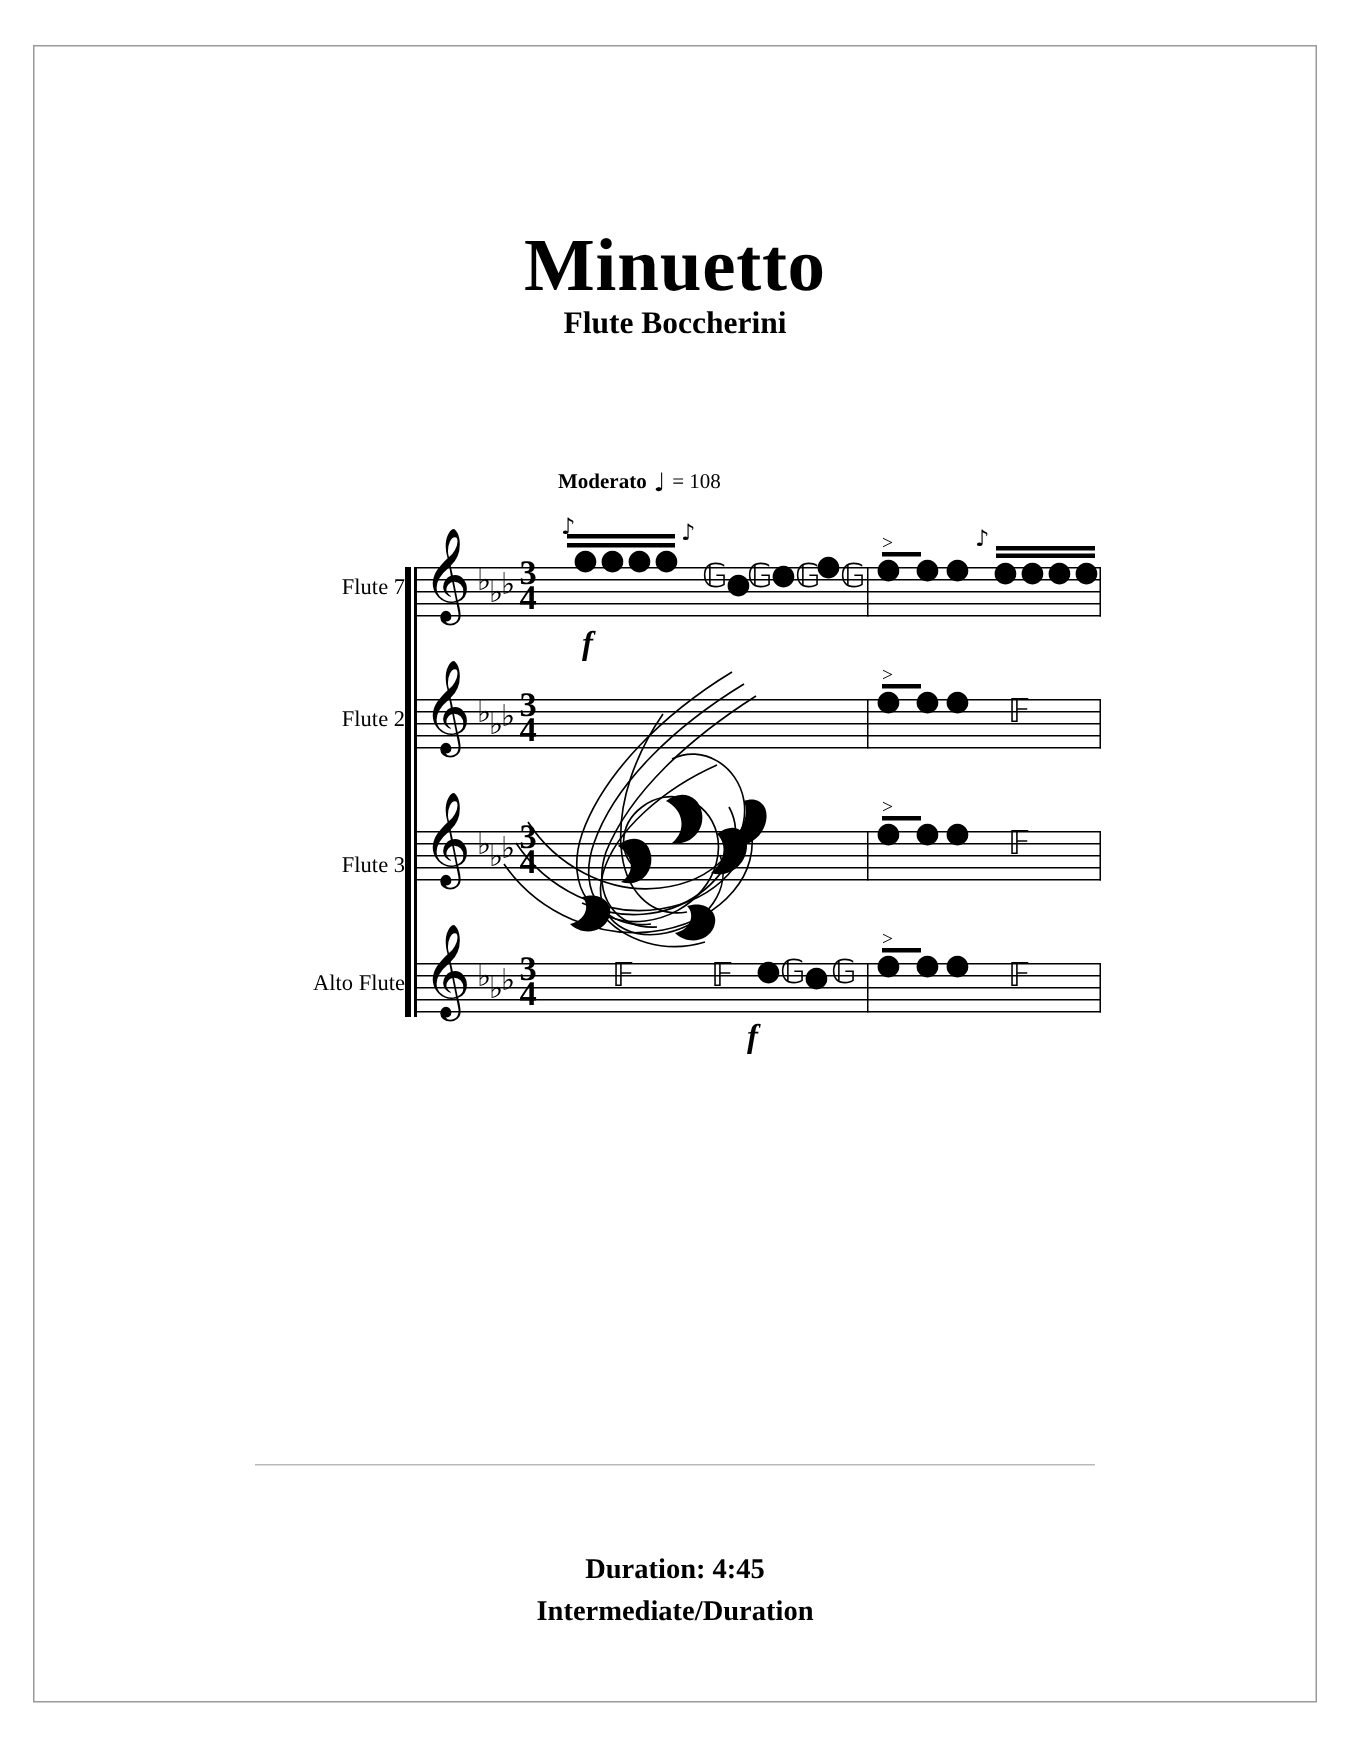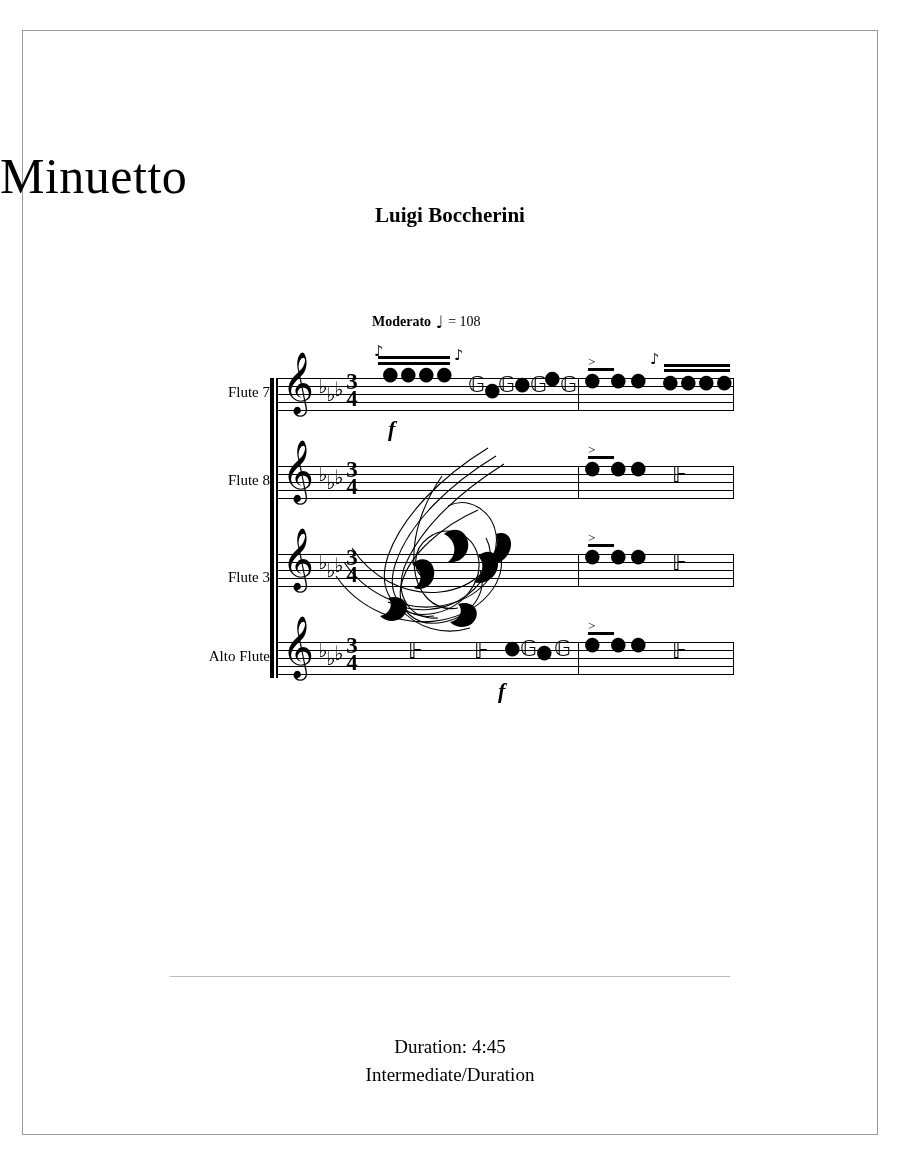--- a/index.html
+++ b/index.html
@@ -24,22 +24,23 @@
     width: 856px;
     height: 1105px;
     border: 1px solid #9a9a9a;
     box-sizing: border-box;
   }
   .title {
     position: absolute;
     left: 0;
     top: 147px;
     width: 900px;
+    text-align: center;
     font-size: 50px;
-    font-weight: normal;
+    font-weight: bold;
     letter-spacing: 0.5px;
     color: #000;
   }
   .composer {
     position: absolute;
     left: 0;
     top: 203px;
     width: 900px;
     text-align: center;
     font-size: 21px;
@@ -224,30 +225,31 @@
   }
   .footer {
     position: absolute;
     left: 0;
     top: 1033px;
     width: 900px;
     text-align: center;
     font-size: 19px;
     color: #000;
     line-height: 1.45;
+    font-weight: bold;
   }
 </style>
 </head>
 <body>
 
 <div class="page">
   <div class="page-border"></div>
 
   <div class="title">Minuetto</div>
-  <div class="composer">Luigi Boccherini</div>
+  <div class="composer">Flute Boccherini</div>
 
   <div class="tempo">
     <span>Moderato</span>
     <span class="note-gl">♩</span>
     <span class="bpm">= 108</span>
   </div>
 
   <div class="score">
 
     <div class="system-brace"></div>
@@ -317,21 +319,21 @@
 
       <div class="barline" style="left:300px; top:0px; height:33px;"></div>
       <div class="accentmark" style="left:310px; top:-24px;">&gt;</div>
       <div class="beam" style="left:310px; top:-10px; width:26px;"></div>
       <div class="notegroup" style="left:306px; top:-8px;">●</div>
       <div class="notegroup" style="left:332px; top:-8px;">●</div>
       <div class="notegroup" style="left:352px; top:-8px;">●</div>
       <div class="rest" style="left:394px; top:-2px;">𝔽</div>
       <div class="barline" style="left:455px; top:0px; height:33px;"></div>
 
-      <div class="stave-label" style="top:6px;">Flute 8</div>
+      <div class="stave-label" style="top:6px;">Flute 2</div>
     </div>
 
     <div class="stave" style="top:194px;">
       <div class="line"></div>
       <div class="line"></div>
       <div class="line"></div>
       <div class="line"></div>
       <div class="line"></div>
       <div class="clef">𝄞</div>
       <div class="keysig" style="left:40px; top:-2px;">♭</div>

